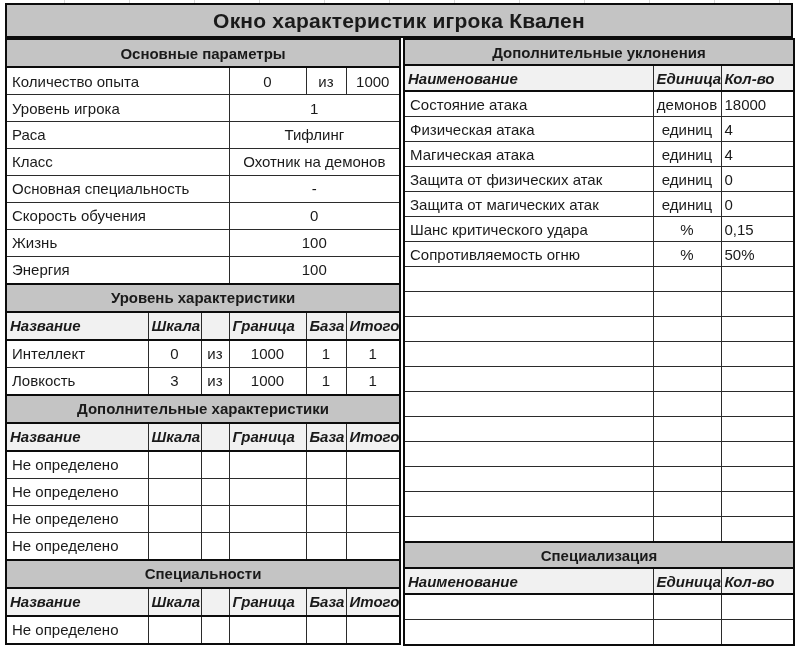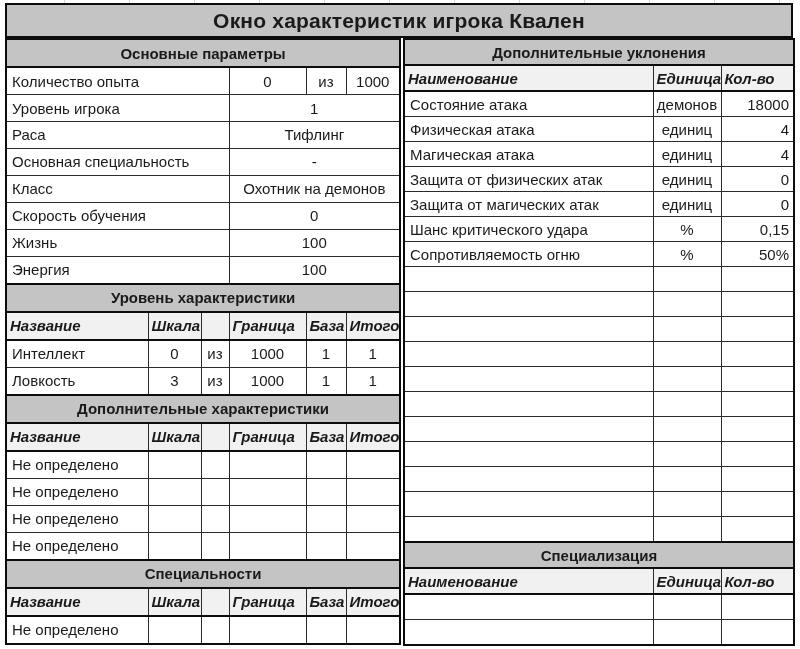--- a/index.html
+++ b/index.html
@@ -34,21 +34,21 @@
     background:#c4c4c4;font-weight:700;text-align:center;
     border-top:2px solid #0c0c0c;border-bottom:2px solid #0c0c0c;
   }
   td.ch{
     background:#f1f1f1;font-weight:700;text-align:left;
     border-bottom:2px solid #0c0c0c;
     font-style:italic;
   }
   td.lbl{text-align:left;padding-left:5px;}
   td.ctr{text-align:center;}
-  td.rt{text-align:right;padding-right:4px;}
+  td.rt{padding-right:4px;}
 </style>
 </head>
 <body>
 
 <div class="sheet">
   <div class="topgrid"></div>
 
   <div class="title">Окно характеристик игрока Квален</div>
 
   <table id="ltable">
@@ -72,26 +72,26 @@
         </tr>
         <tr>
           <td colspan="3" class="lbl">Уровень игрока</td>
           <td colspan="3" class="ctr">1</td>
         </tr>
         <tr>
           <td colspan="3" class="lbl">Раса</td>
           <td colspan="3" class="ctr">Тифлинг</td>
         </tr>
         <tr>
+          <td colspan="3" class="lbl">Класс</td>
+          <td colspan="3" class="ctr">Охотник на демонов</td>
+        </tr>
+        <tr>
           <td colspan="3" class="lbl">Основная специальность</td>
           <td colspan="3" class="ctr">-</td>
-        </tr>
-        <tr>
-          <td colspan="3" class="lbl">Класс</td>
-          <td colspan="3" class="ctr">Охотник на демонов</td>
         </tr>
         <tr>
           <td colspan="3" class="lbl">Скорость обучения</td>
           <td colspan="3" class="ctr">0</td>
         </tr>
         <tr>
           <td colspan="3" class="lbl">Жизнь</td>
           <td colspan="3" class="ctr">100</td>
         </tr>
         <tr>

